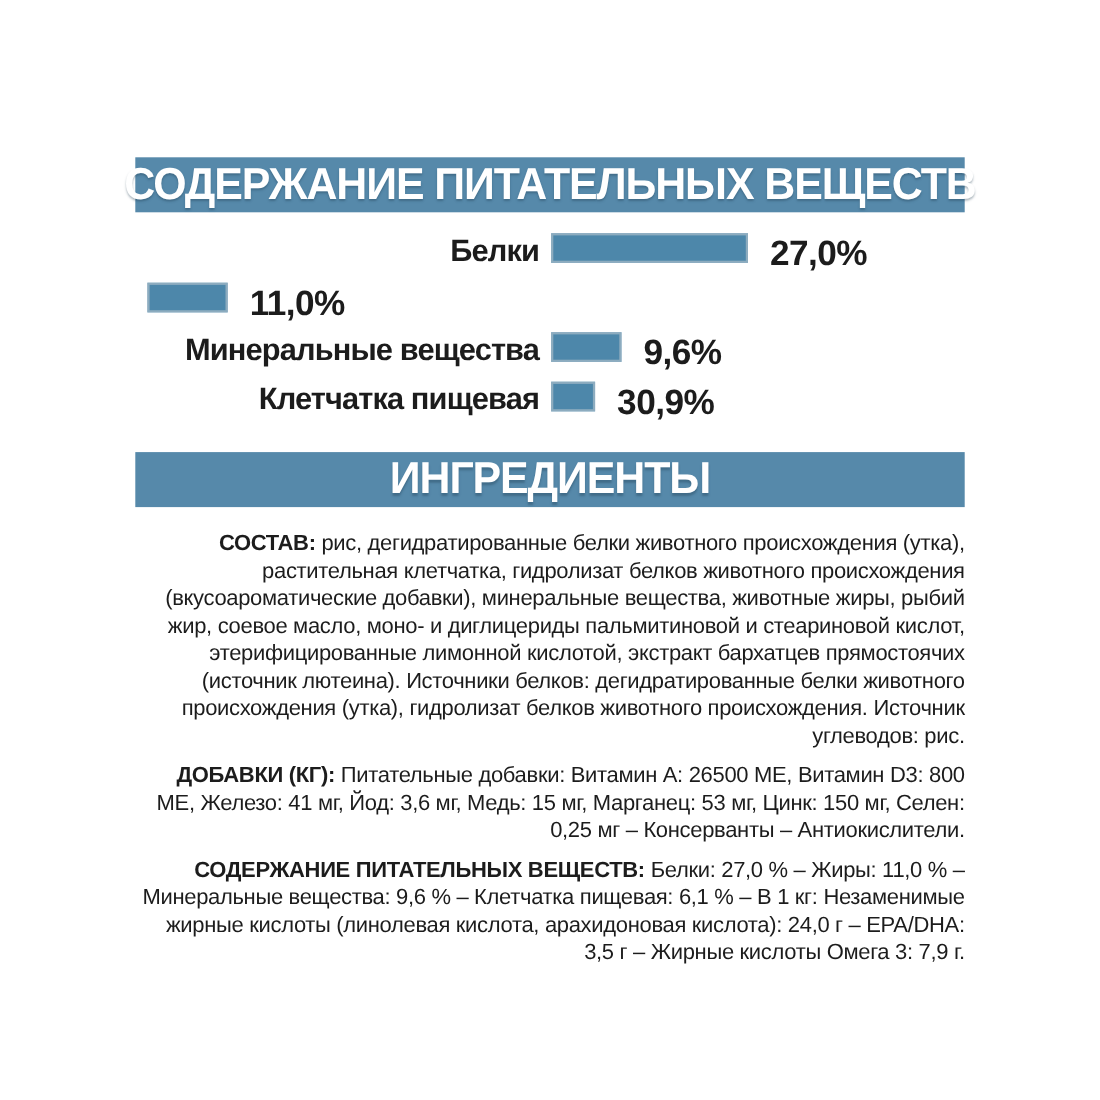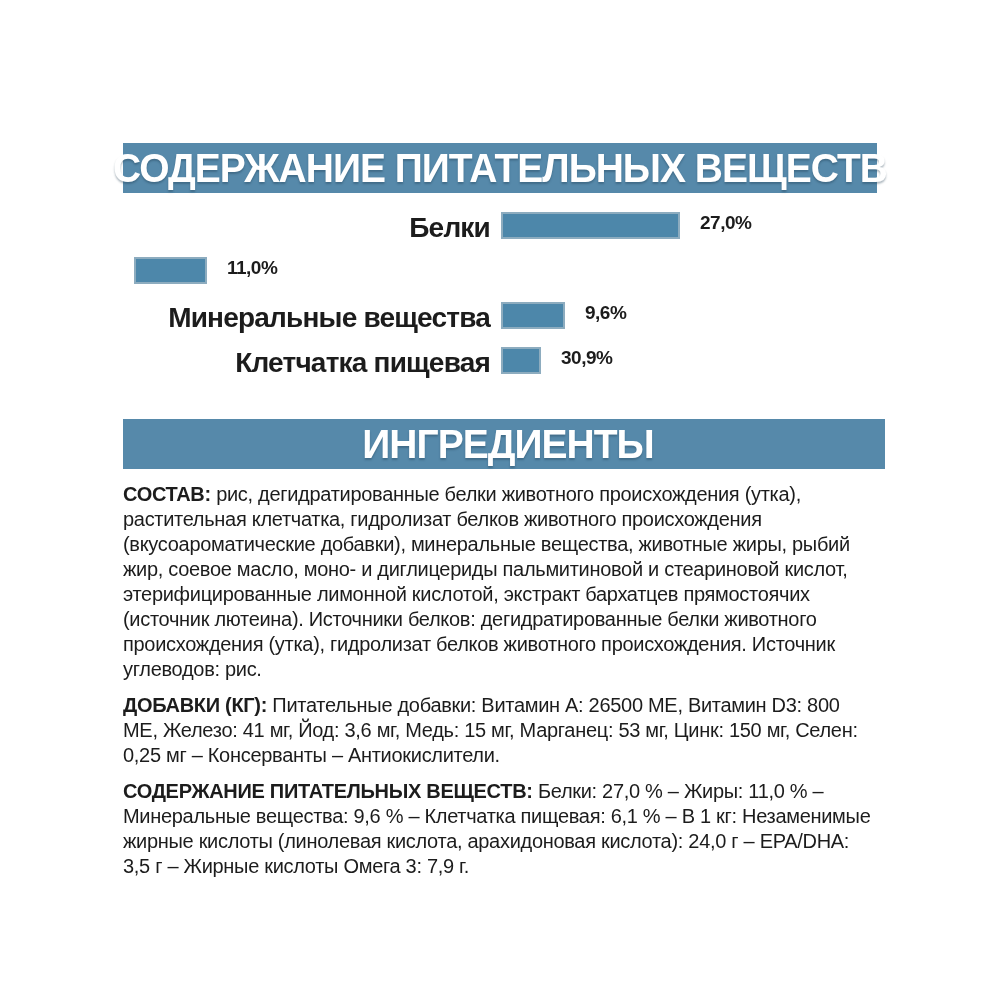--- a/index.html
+++ b/index.html
@@ -17,21 +17,21 @@
     position: absolute;
     left: 123px;
     width: 754px;
     height: 50px;
     background: var(--band, #5689aa);
     display: flex;
     align-items: center;
     justify-content: center;
   }
   .band1 { top: 124px; }
-  .band2 { top: 400px; padding-left: 8px; }
+  .band2 { top: 392px; }
   .band-title {
     color: #ffffff;
     font-weight: bold;
     font-size: 39px;
     letter-spacing: -1px;
     white-space: nowrap;
     text-shadow: 0 2px 2px rgba(25, 55, 75, 0.35);
     transform: scaleY(1.04);
   }
   .chart {
@@ -54,36 +54,37 @@
   }
   .cbar {
     height: 27px;
     margin-left: 11px;
     background: var(--bar, #4d87aa);
     border: 2px solid rgba(175, 192, 203, 0.65);
     box-sizing: border-box;
   }
   .cval {
     margin-left: 20px;
-    font-size: 19px;
+    font-size: 32px;
     font-weight: bold;
     letter-spacing: -0.5px;
     white-space: nowrap;
   }
   .textblock {
     position: absolute;
     left: 123px;
     top: 463px;
     width: 754px;
   }
   .textblock p {
     margin: 0 0 11px 0;
     font-size: 20px;
     line-height: 25px;
     letter-spacing: -0.3px;
+    text-align: right;
   }
   .plabel { font-weight: bold; }
 </style>
 </head>
 <body>
 
 <div class="page" style="--band: #5689aa; --bar: #4d87aa; --text: #1c1c1c; --page-bg: #ffffff;">
 
   <div class="band band1">
     <span class="band-title">СОДЕРЖАНИЕ ПИТАТЕЛЬНЫХ ВЕЩЕСТВ</span>

